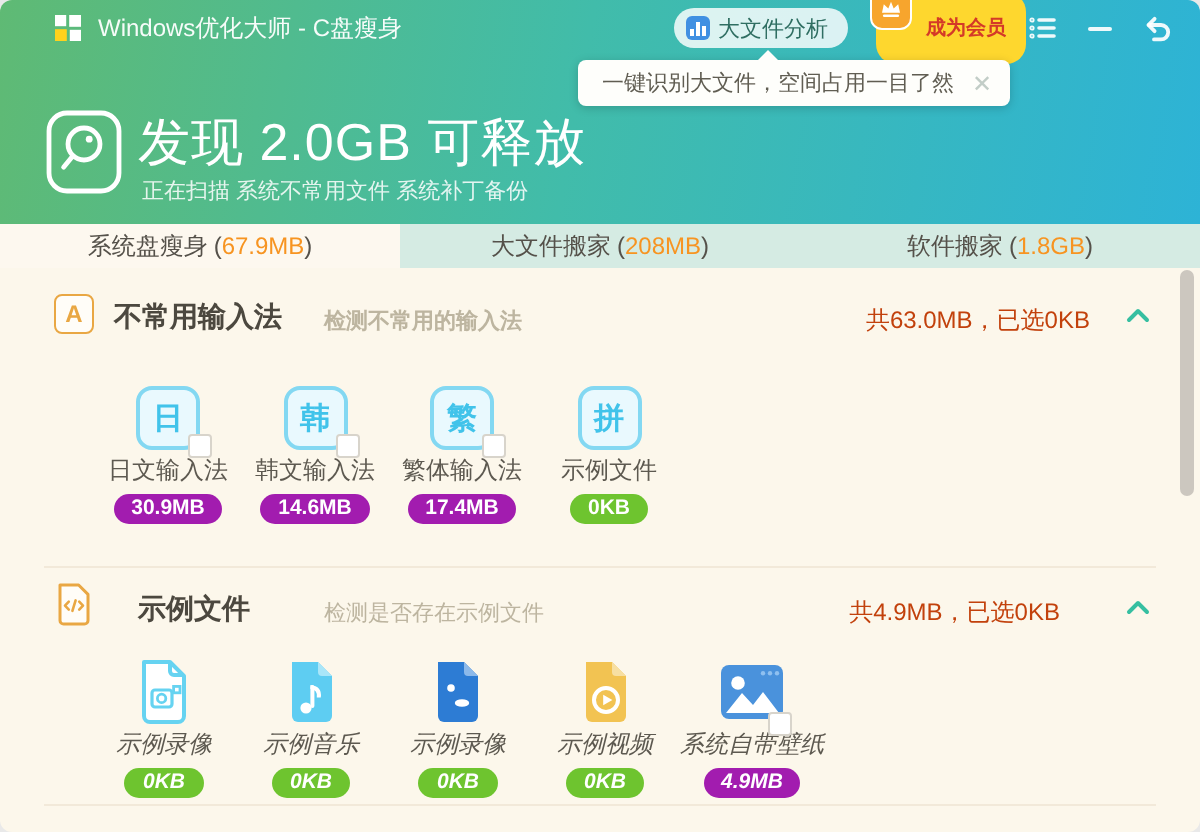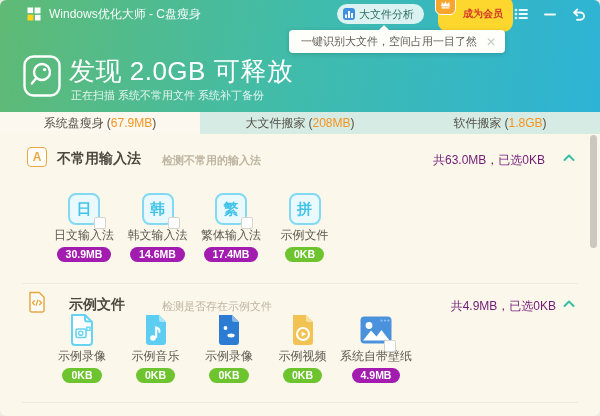--- a/index.html
+++ b/index.html
@@ -48,26 +48,26 @@
     color:#55514a;cursor:default;white-space:nowrap;}
   .tab.active{background:#fdf8ef;}
   .tab .t-val{color:#f79421;}
   .tab .t-label{margin-right:3px;}
   
   .icon-a{left:27px;top:147px;width:20px;height:20px;border:1.5px solid #e9a743;border-radius:4px;
     color:#e9a743;font-weight:bold;font-size:12px;text-align:center;line-height:18px;background:#fffdf8;}
   .code-file{left:27px;top:291px;width:20px;height:22px;}
   .sec-title{font-size:14px;font-weight:bold;color:#4c483f;white-space:nowrap;}
   .sec-note{font-size:11px;color:#bdb5a0;white-space:nowrap;}
-  .sec-sum{font-size:12px;color:#701a75;white-space:nowrap;}
+  .sec-sum{font-size:12px;color:#c2410c;white-space:nowrap;}
   .chev{width:14px;height:14px;display:block;}
   
   .row{display:flex;}
   .row1{left:48px;top:193px;}
-  .row2{left:46px;top:314px;}
+  .row2{left:46px;top:330px;font-style:italic;}
   .item{width:72px;margin-right:1.5px;display:flex;flex-direction:column;align-items:center;}
   .tile-wrap{position:relative;height:32px;display:flex;align-items:center;justify-content:center;}
   .tile-ime{width:32px;height:32px;background:#e9f9fe;border:2px solid #83d8f2;border-radius:8px;
     display:flex;align-items:center;justify-content:center;
     font-size:15px;font-weight:bold;color:#41c3ea;}
   .cb{position:absolute;right:-6px;bottom:-4px;width:12px;height:12px;background:#fff;
     border:1px solid #d8d4cb;border-radius:2px;}
   .item-label{margin-top:4px;font-size:12px;line-height:13px;color:#5d5950;white-space:nowrap;}
   .badge{margin-top:5px;font-size:10.5px;font-weight:bold;color:#fff;border-radius:8px;
     padding:2px 9px;line-height:11px;white-space:nowrap;}
@@ -234,21 +234,21 @@
   <svg class="abs code-file" viewBox="0 0 20 22">
     <path d="M3 1.5 h9.3 L17 6.2 v13 a1.8 1.8 0 0 1 -1.8 1.8 H4.8 A1.8 1.8 0 0 1 3 19.2 Z" fill="#fffdf8" stroke="#e9a743" stroke-width="1.5" stroke-linejoin="round"></path>
     <g fill="none" stroke="#e9a743" stroke-width="1.3" stroke-linecap="round" stroke-linejoin="round">
       <polyline points="7.4,9.8 5.5,11.8 7.4,13.8"></polyline>
       <polyline points="12.6,9.8 14.5,11.8 12.6,13.8"></polyline>
       <line x1="10.8" y1="9.2" x2="9.2" y2="14.4"></line>
     </g>
   </svg>
   <div class="abs sec-title" style="left:57px;top:296px;margin-left:12px;">示例文件</div>
   <div class="abs sec-note" style="left:162px;top:299px;">检测是否存在示例文件</div>
-  <div class="abs sec-sum" style="right:44px;top:298px;">共4.9MB，已选0KB</div>
+  <div class="abs sec-sum" style="right:70px;top:298px;">共4.9MB，已选0KB</div>
   <svg class="abs chev" style="right:24px;top:297px;" viewBox="0 0 14 14">
     <polyline points="2.5,9 7,4.5 11.5,9" fill="none" stroke="#36bfa1" stroke-width="2" stroke-linecap="round" stroke-linejoin="round"></polyline>
   </svg>
 
   <div class="abs row row2">
 
     <div class="item">
       <div class="tile-wrap">
         <svg width="28" height="32" viewBox="0 0 28 32">
           <path d="M4 1 h13 l7 7 v20 a3 3 0 0 1 -3 3 H7 a3 3 0 0 1 -3 -3 Z" fill="#ffffff" stroke="#66d3f1" stroke-width="2" stroke-linejoin="round"></path>

